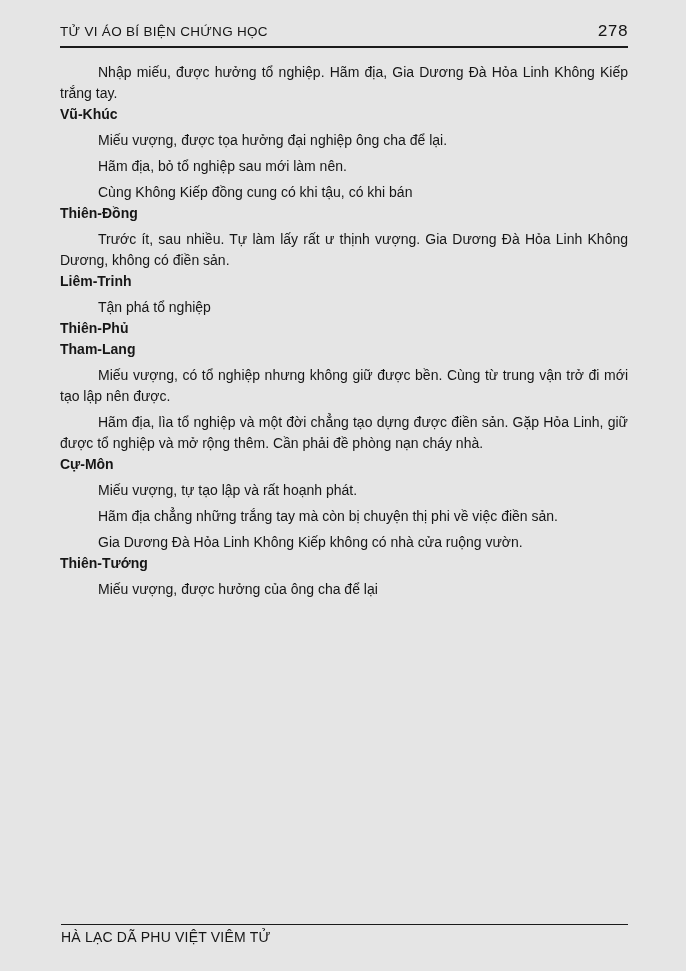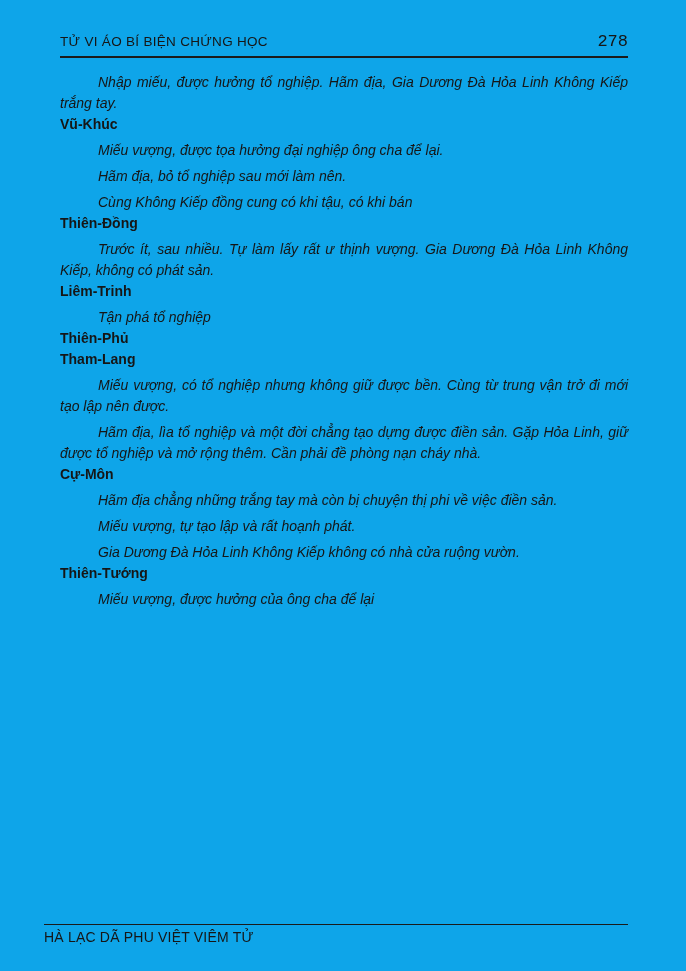--- a/index.html
+++ b/index.html
@@ -8,22 +8,22 @@
     width: 686px;
     height: 971px;
     position: relative;
     overflow: hidden;
     font-family: "Liberation Sans", sans-serif;
     color: #161616;
   }
   .page {
     position: absolute;
     inset: 0;
-    padding: 34px 58px 0 60px;
-    background: #0ea5e9;
+    padding: 24px 58px 0 60px;
+    background: #e5e5e5;
   }
   .header {
     display: flex;
     justify-content: space-between;
     align-items: flex-end;
     border-bottom: 2px solid #1b1b1b;
     padding-bottom: 6px;
   }
   .header-title {
     font-size: 13.5px;
@@ -34,32 +34,31 @@
     font-family: Liberation Mono, monospace;
     font-size: 17px;
     line-height: 16px;
   }
   .para {
     font-size: 14px;
     line-height: 21px;
     text-indent: 38px;
     text-align: justify;
     margin-top: 5px;
-    font-style: italic;
   }
   .intro { margin-top: 14px; }
   .section-heading {
     font-size: 14px;
     font-weight: bold;
     line-height: 21px;
     margin-top: 0;
   }
   .footer {
     position: absolute;
-    left: 44px;
+    left: 61px;
     right: 58px;
     top: 924px;
     border-top: 1.5px solid #1b1b1b;
     padding-top: 4px;
     font-size: 14px;
     letter-spacing: 0.2px;
   }
 </style>
 </head>
 <body>
@@ -74,38 +73,38 @@
 
   <div id="sections">
       <section class="section">
         <h2 class="section-heading">Vũ-Khúc</h2>
         <p class="para">Miếu vượng, được tọa hưởng đại nghiệp ông cha để lại.</p>
         <p class="para">Hãm địa, bỏ tổ nghiệp sau mới làm nên.</p>
         <p class="para">Cùng Không Kiếp đồng cung có khi tậu, có khi bán</p>
       </section>
       <section class="section">
         <h2 class="section-heading">Thiên-Đồng</h2>
-        <p class="para">Trước ít, sau nhiều. Tự làm lấy rất ư thịnh vượng. Gia Dương Đà Hỏa Linh Không Kiếp, không có phát sản.</p>
+        <p class="para">Trước ít, sau nhiều. Tự làm lấy rất ư thịnh vượng. Gia Dương Đà Hỏa Linh Không Dương, không có điền sản.</p>
       </section>
       <section class="section">
         <h2 class="section-heading">Liêm-Trinh</h2>
         <p class="para">Tận phá tổ nghiệp</p>
       </section>
       <section class="section">
         <h2 class="section-heading">Thiên-Phủ</h2>
       </section>
       <section class="section">
         <h2 class="section-heading">Tham-Lang</h2>
         <p class="para">Miếu vượng, có tổ nghiệp nhưng không giữ được bền. Cùng từ trung vận trở đi mới tạo lập nên được.</p>
         <p class="para">Hãm địa, lìa tổ nghiệp và một đời chẳng tạo dựng được điền sản. Gặp Hỏa Linh, giữ được tổ nghiệp và mở rộng thêm. Cần phải đề phòng nạn cháy nhà.</p>
       </section>
       <section class="section">
         <h2 class="section-heading">Cự-Môn</h2>
+        <p class="para">Miếu vượng, tự tạo lập và rất hoạnh phát.</p>
         <p class="para">Hãm địa chẳng những trắng tay mà còn bị chuyện thị phi về việc điền sản.</p>
-        <p class="para">Miếu vượng, tự tạo lập và rất hoạnh phát.</p>
         <p class="para">Gia Dương Đà Hỏa Linh Không Kiếp không có nhà cửa ruộng vườn.</p>
       </section>
       <section class="section">
         <h2 class="section-heading">Thiên-Tướng</h2>
         <p class="para">Miếu vượng, được hưởng của ông cha để lại</p>
       </section>
     </div>
 
   <div class="footer">
     <span>HÀ LẠC DÃ PHU VIỆT VIÊM TỬ</span>

